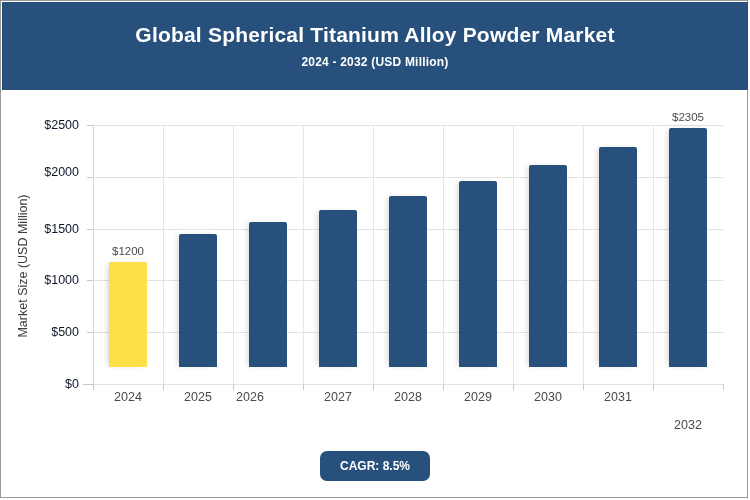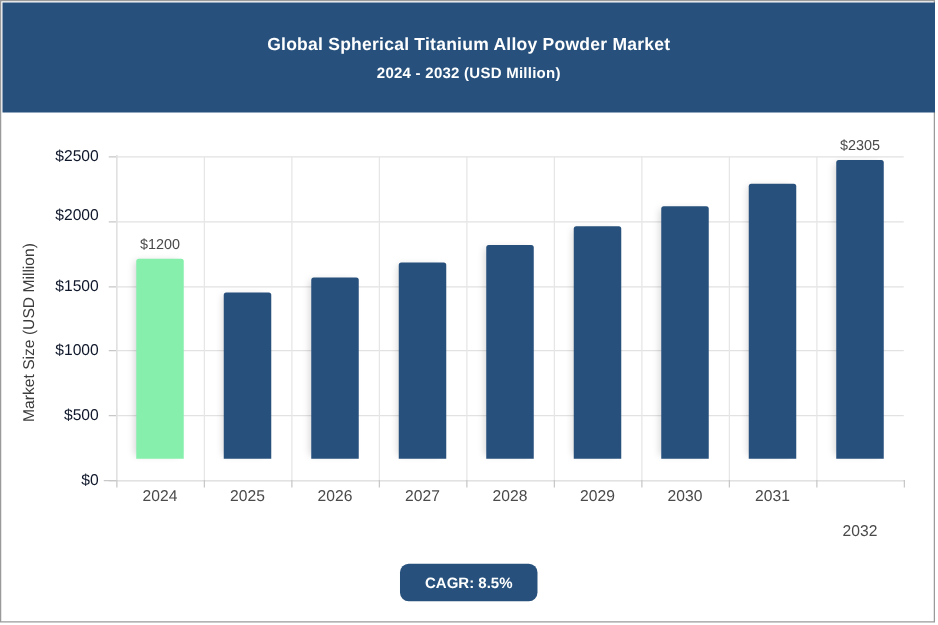--- a/index.html
+++ b/index.html
@@ -25,21 +25,21 @@
     display:flex;flex-direction:column;
     align-items:center;justify-content:center;
     gap:8px;
   }
   #header .title-line{
     color:#ffffff;
     font-weight:bold;
     letter-spacing:.2px;
     white-space:nowrap;
   }
-  #title-main{font-size:14px;}
+  #title-main{font-size:21px;}
   #title-sub{font-size:12px;}
 
   
   #chart-area{
     position:absolute;
     left:0px;top:90px;
     width:748px;height:406px;
   }
 
   
@@ -197,21 +197,21 @@
         <div class="gridline-h" style="top: 0px;"></div>
         <div class="gridline-v" style="left: 70px;"></div>
         <div class="gridline-v" style="left: 140px;"></div>
         <div class="gridline-v" style="left: 210px;"></div>
         <div class="gridline-v" style="left: 280px;"></div>
         <div class="gridline-v" style="left: 350px;"></div>
         <div class="gridline-v" style="left: 420px;"></div>
         <div class="gridline-v" style="left: 490px;"></div>
         <div class="gridline-v" style="left: 560px;"></div>
         <div class="bar-slot" style="left: 15.575px; width: 38.85px;">
-          <div class="bar" title="2024: 1200" style="height: 160px; background: #86efac;">
+          <div class="bar" title="2024: 1200" style="height: 105px; background: #fde047;">
             <span class="bar-label">$1200</span>
           </div>
         </div>
         <div class="bar-slot" style="left: 85.575px; width: 38.85px;">
           <div class="bar" title="2025: 1285" style="height: 133.126px; background: rgb(39, 81, 124);"></div>
         </div>
         <div class="bar-slot" style="left: 155.575px; width: 38.85px;">
           <div class="bar" title="2026: 1395" style="height: 144.522px; background: rgb(39, 81, 124);"></div>
         </div>
         <div class="bar-slot" style="left: 225.575px; width: 38.85px;">
@@ -232,21 +232,21 @@
         <div class="bar-slot" style="left: 575.575px; width: 38.85px;">
           <div class="bar" title="2032: 2305" style="height: 238.798px; background: rgb(39, 81, 124);">
             <span class="bar-label">$2305</span>
           </div>
         </div>
       </div>
 
     <div id="xlabels">
         <div class="xtick" style="left: 35px;">2024</div>
         <div class="xtick" style="left: 105px;">2025</div>
-        <div class="xtick" style="left: 175px;">2026</div>
+        <div class="xtick" style="left: 157px;">2026</div>
         <div class="xtick" style="left: 245px;">2027</div>
         <div class="xtick" style="left: 315px;">2028</div>
         <div class="xtick" style="left: 385px;">2029</div>
         <div class="xtick" style="left: 455px;">2030</div>
         <div class="xtick" style="left: 525px;">2031</div>
         <div class="xtick" style="left: 595px; margin-top: 28px;">2032</div>
         <div class="xtickmark" style="left: 0px;"></div>
         <div class="xtickmark" style="left: 70px;"></div>
         <div class="xtickmark" style="left: 140px;"></div>
         <div class="xtickmark" style="left: 210px;"></div>

